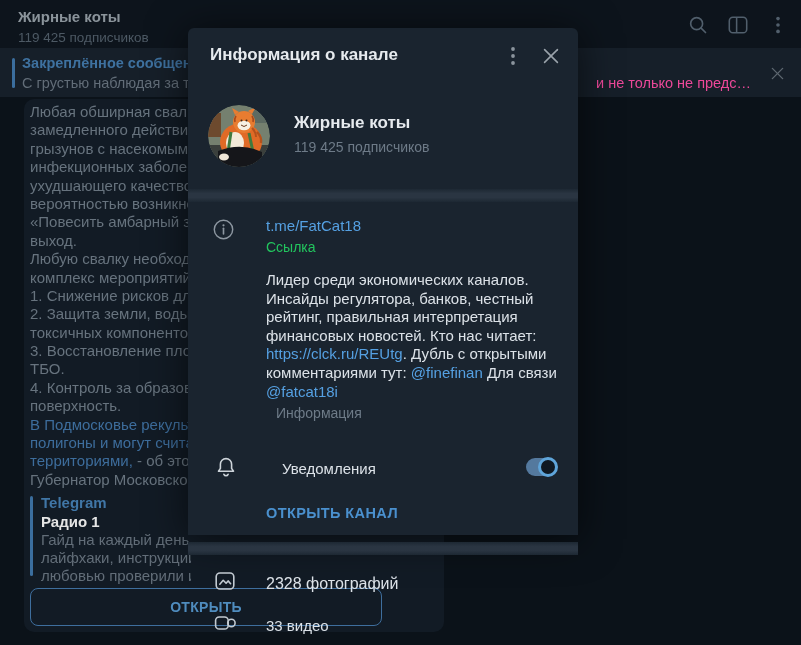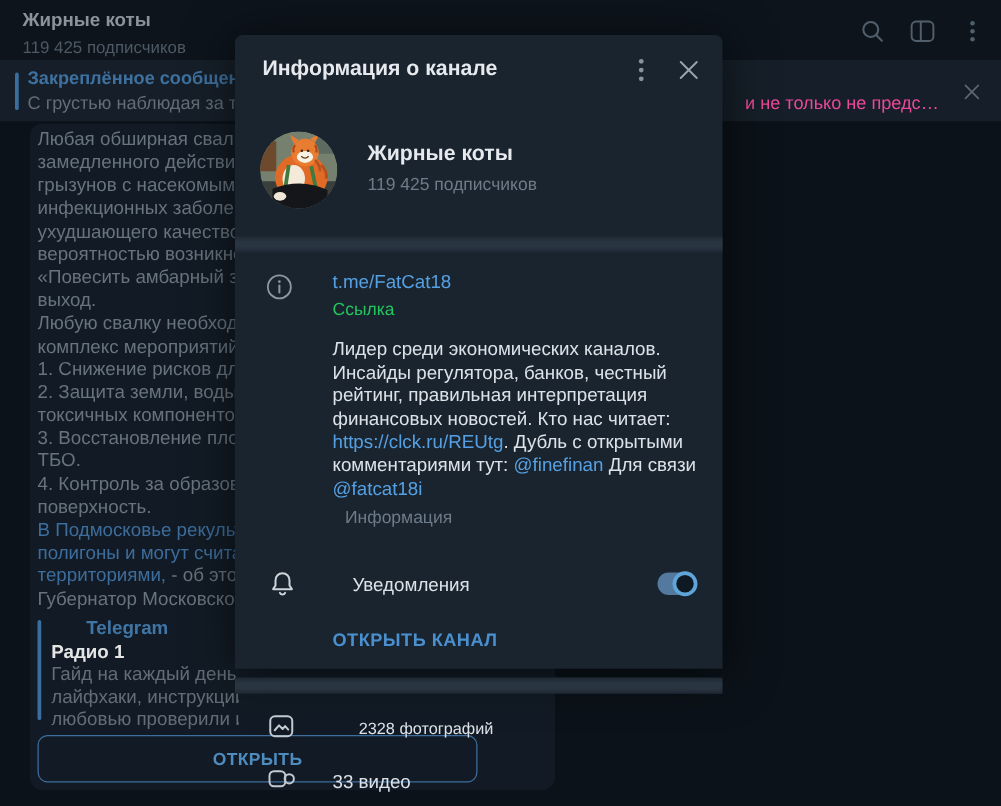--- a/index.html
+++ b/index.html
@@ -17,21 +17,21 @@
   .pin-label{position:absolute;left:22px;top:7px;font-size:14.5px;font-weight:bold;color:#3e719f;}
   .pin-preview{position:absolute;left:22px;top:27px;font-size:14.5px;color:#626d78;white-space:nowrap;}
   .pin-right{position:absolute;left:596px;top:27px;width:160px;font-size:14.5px;color:#ec4899;white-space:nowrap;overflow:hidden;}
   .pin-close{position:absolute;right:14px;top:16px;width:19px;height:19px;}
   .bubble{position:absolute;left:24px;top:99px;width:420px;height:533px;background:#121b25;border-radius:10px;}
   #bg-lines{position:absolute;left:30px;top:103px;width:400px;}
   #bg-lines .tline{height:18.4px;font-size:15px;color:#67737e;white-space:nowrap;overflow:hidden;}
   #bg-lines .lnk{color:var(--dim_link_blue,#3d6d9c);}
   .quote{position:absolute;left:30px;top:492px;width:158px;}
   .quote-bar{position:absolute;left:0;top:4px;width:3px;height:80px;background:#3b6e9e;border-radius:2px;}
-  .quote-source{position:absolute;left:11px;top:2px;font-size:15px;font-weight:600;color:#4076a6;margin-left:28px;}
+  .quote-source{position:absolute;left:11px;top:2px;font-size:15px;font-weight:600;color:#4076a6;}
   .quote-title{position:absolute;left:11px;top:21px;font-size:15px;font-weight:bold;color:#e5e5e5;}
   #quote-lines{position:absolute;left:11px;top:39px;width:150px;}
   #quote-lines .tline{height:18.2px;font-size:15px;color:#626d78;white-space:nowrap;overflow:hidden;}
   .inline-btn{position:absolute;left:30px;top:489px;width:350px;height:36px;border:1px solid #3e6e9d;
     border-radius:8px;color:#4f8cbe;font-size:14px;font-weight:bold;letter-spacing:.3px;
     display:flex;align-items:center;justify-content:center;}
   
   .modal{position:absolute;left:188px;top:28px;width:390px;height:507px;background:var(--modal_bg,#1a242f);
     border-radius:6px 6px 0 0;box-shadow:0 4px 40px rgba(0,0,0,.6);z-index:10;}
   .modal-title{position:absolute;left:22px;top:17px;font-size:17px;font-weight:bold;color:#e6eaee;}
@@ -54,21 +54,21 @@
   .bell-icon{left:26px;top:427px;width:24px;height:26px;}
   .notif-label{position:absolute;left:94px;top:432px;font-size:15px;color:#dce2e8;}
   .toggle{position:absolute;left:338px;top:430px;width:30px;height:18px;border-radius:9px;background:#2d3a48;}
   .toggle.on{background:var(--toggle_track,#54799e);}
   .knob{position:absolute;top:-1px;right:-2px;width:20px;height:20px;border-radius:50%;
     box-sizing:border-box;border:3px solid var(--toggle_ring,#5fa5da);background:#0f1923;}
   .open-channel{position:absolute;left:78px;top:477px;font-size:14.5px;font-weight:bold;letter-spacing:.4px;
     color:var(--open_channel_blue,#4a90ce);}
   .photo-icon{left:25px;top:541px;width:24px;height:24px;}
   .video-icon{left:25px;top:583px;width:24px;height:24px;}
-  .media-photos{position:absolute;left:78px;top:547px;font-size:13px;color:#dce2e8;margin-left:21px;}
+  .media-photos{position:absolute;left:78px;top:547px;font-size:16px;color:#dce2e8;}
   .media-videos{position:absolute;left:78px;top:589px;font-size:15px;color:#dce2e8;}
   svg{display:block;}
 </style>
 </head>
 <body>
 
 <div class="screen">
 
   <div class="top-bar">
     <div class="chat-title">Жирные коты</div>

